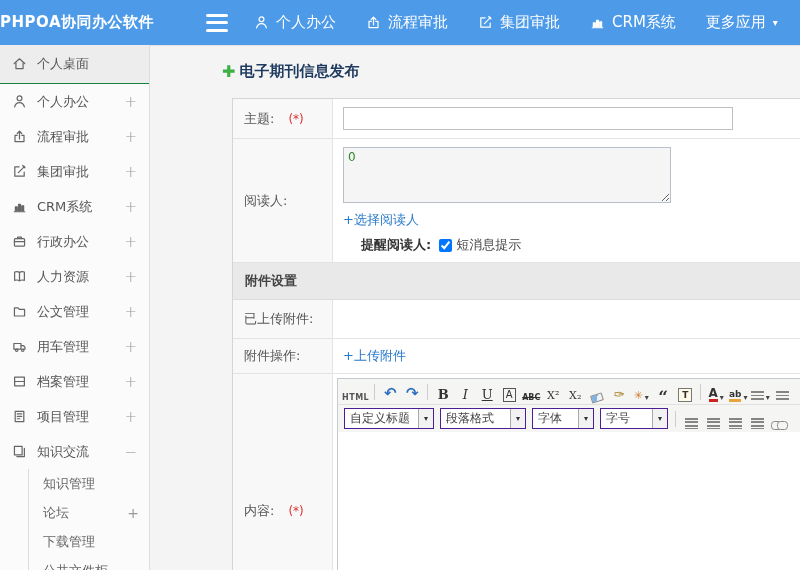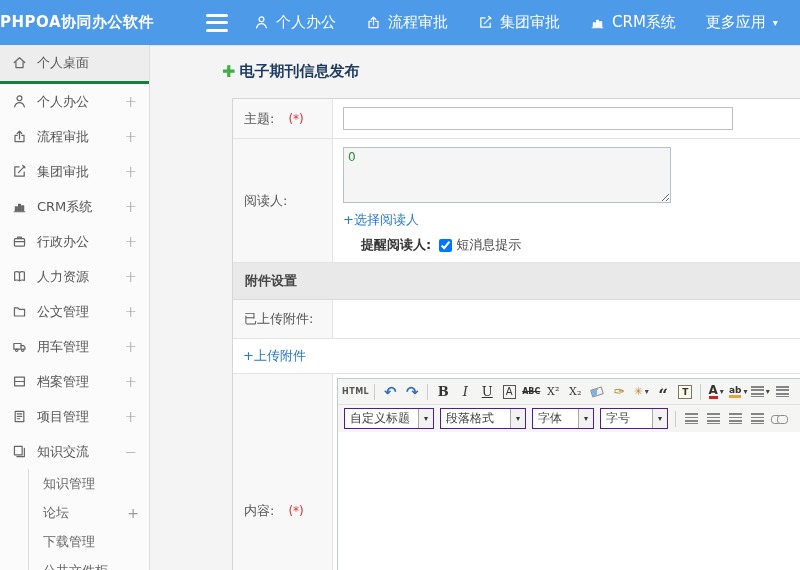--- a/index.html
+++ b/index.html
@@ -16,21 +16,21 @@
   .nav-item { display:flex; align-items:center; gap:7px; margin-right:30px; font-size:15px; cursor:pointer; white-space:nowrap; }
   .nav-item svg { display:block; }
   .caret { font-size:10px; line-height:1; }
 
   
   .body-row { flex:1; display:flex; overflow:hidden; }
 
   
   .sidebar { flex:0 0 150px; background:#fbfbfb; border-right:1px solid #ddd; overflow:hidden; }
   .side-item { height:35px; display:flex; align-items:center; padding:0 12px; color:#555; font-size:13px; cursor:pointer; white-space:nowrap; }
-  .side-item.active { height:39px; background:#ededed; border-bottom:3px solid #15803d; }
+  .side-item.active { height:39px; background:#ededed; border-bottom:1px solid #15803d; }
   .side-item .sicon { width:16px; height:16px; margin-right:9px; color:#666; display:inline-flex; }
   .side-item .expand { margin-left:auto; color:#999; font-size:15px; font-weight:300; }
   .side-sub { margin-left:28px; border-left:1px solid #dcdcdc; }
   .sub-item { height:29px; display:flex; align-items:center; padding-left:14px; padding-right:10px; color:#666; font-size:13px; cursor:pointer; white-space:nowrap; }
   .sub-item .expand { margin-left:auto; color:#999; font-size:14px; }
 
   
   .main { flex:1; background:#f4f4f4; overflow:hidden; border-top:1px solid #e2e2e2; }
   .page-title { margin:16px 0 0 72px; display:flex; align-items:center; gap:4px; }
   .page-title .plus { color:var(--green_plus,#3cb043); font-size:16px; font-weight:bold; }
@@ -51,21 +51,21 @@
   .remind { font-weight:bold; color:#333; margin-left:18px; }
   .hint-line input[type=checkbox] { margin:0 4px 0 8px; width:13px; height:13px; }
   .sms { color:#444; }
 
   
   .frow.content .fvalue { padding:4px; }
   .editor { width:560px; border:1px solid #c3cad2; background:#fff; }
   .ed-row { display:flex; align-items:center; padding:2px 3px; background:#f5f5f3; flex-wrap:nowrap; overflow:hidden; }
   .ed-row.first { border-bottom:1px solid #e0e0de; }
   .ed-content { height:210px; background:#fff; }
-  .ed-btn { min-width:20px; height:21px; display:inline-flex; align-items:center; justify-content:center; margin:0 1px; color:#333; border-radius:2px; cursor:pointer; flex:none; }
+  .ed-btn { min-width:20px; height:21px; display:inline-flex; align-items:flex-end; justify-content:center; margin:0 1px; color:#333; border-radius:2px; cursor:pointer; flex:none; }
   .ed-sep { width:1px; height:16px; background:#ccc; margin:0 4px; flex:none; }
   .g-text  { font-size:8px; font-weight:bold; color:#555; letter-spacing:0.5px; }
   .g-undo  { font-size:15px; font-weight:bold; color:#2f6fbf; }
   .g-bold  { font-family:"DejaVu Serif","Liberation Serif",serif; font-size:13px; font-weight:bold; }
   .g-italic{ font-family:"DejaVu Serif","Liberation Serif",serif; font-size:13px; font-style:italic; }
   .g-under { font-family:"DejaVu Serif","Liberation Serif",serif; font-size:13px; text-decoration:underline; }
   .g-abox  { font-size:10px; border:1px solid #555; padding:0 2px; line-height:12px; }
   .g-strike{ font-size:8px; text-decoration:line-through; font-weight:bold; }
   .g-supsub{ font-size:11px; font-family:"DejaVu Serif","Liberation Serif",serif; }
   .g-quote { font-family:"DejaVu Serif","Liberation Serif",serif; font-size:17px; font-weight:bold; line-height:10px; padding-top:7px; }
@@ -325,20 +325,23 @@
         <div class="section-bar">附件设置</div>
 
         <div class="frow">
           <div class="flabel">
             <span>已上传附件:</span>
           </div>
           <div class="fvalue" style="min-height:38px;"></div>
         </div>
 
         <div class="frow">
+          <div class="flabel">
+            <span>附件操作:</span>
+          </div>
           <div class="fvalue">
             <a class="link" style="margin-top:0;">+上传附件</a>
           </div>
         </div>
 
         <div class="frow content" style="min-height:226px;">
           <div class="flabel">
             <span>内容:</span>
             <span class="req">(*)</span>
           </div>

